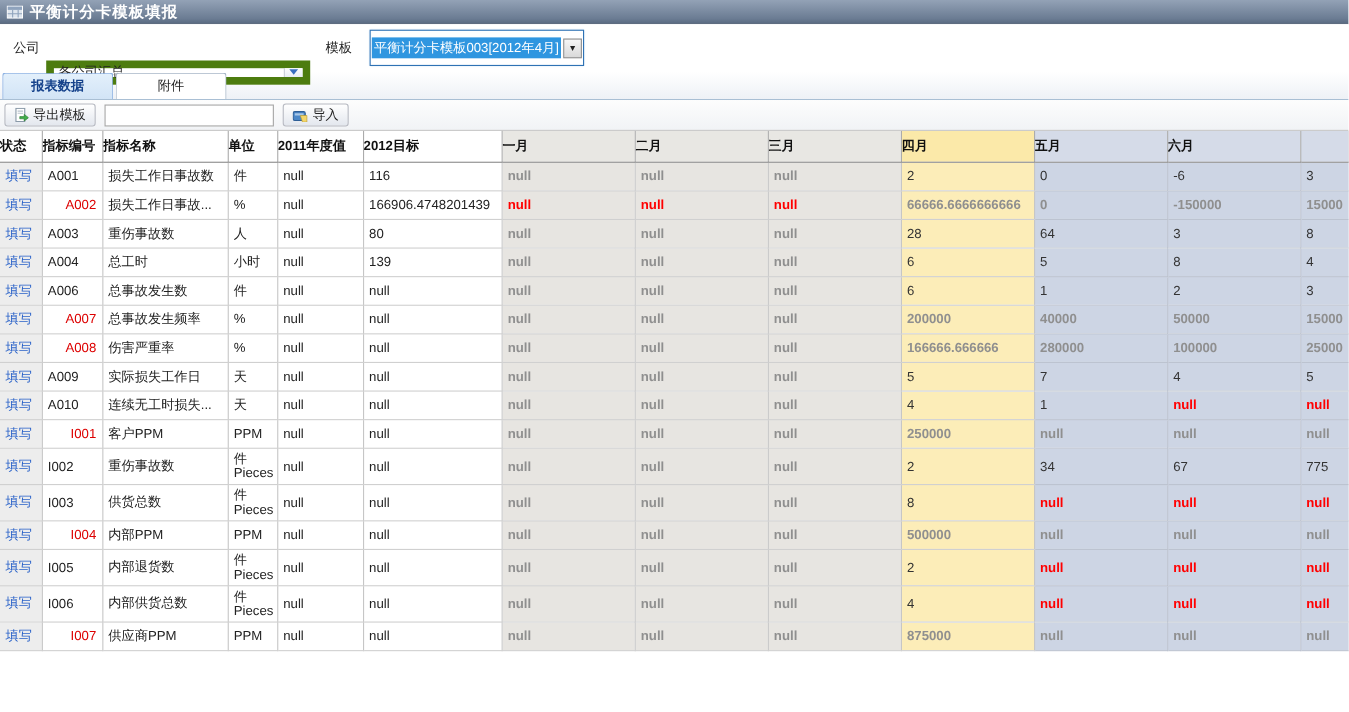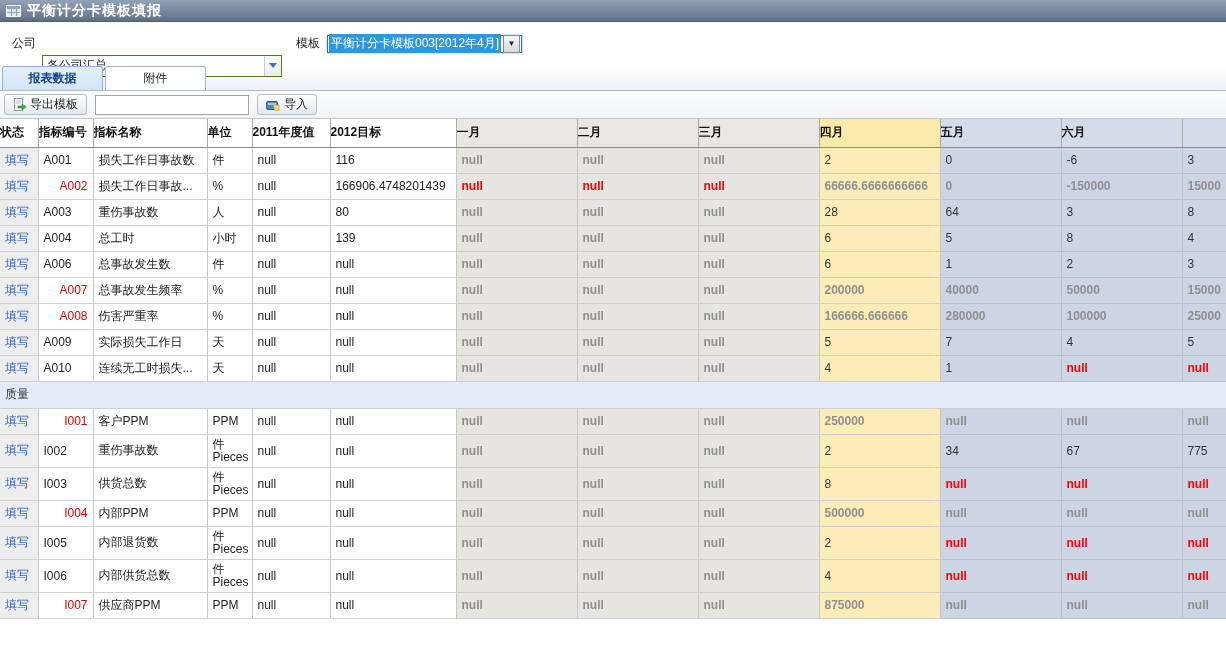--- a/index.html
+++ b/index.html
@@ -8,28 +8,28 @@
 
   
   .titlebar { height:22px; background:linear-gradient(#93a2b6,#6b7c93 80%,#5b6c83);
     display:flex; align-items:center; padding:0 6px; border-bottom:1px solid #4e5e74; }
   .titlebar .ticon { width:15px; height:12px; margin-right:6px; display:inline-block; }
   .titlebar .ttext { color:#fff; font-weight:bold; font-size:14px; letter-spacing:1px; }
 
   
   .filterrow { height:43px; display:flex; align-items:center; padding-left:12px; background:#fff; }
   .flabel { margin-right:6px; color:#222; }
-  .combo { width:240px; height:22px; border:1px solid #4d7c0f; background:#fff;
+  .combo { width:240px; height:22px; border:7px solid #4d7c0f; background:#fff;
     display:flex; align-items:center;margin-top:44px; }
   .combo .cval { flex:1; padding:0 4px; white-space:nowrap; overflow:hidden; }
   .combo .ctrig { width:17px; height:100%; border-left:1px solid #c7cdd6;
     background:linear-gradient(#fdfdfd,#e8edf4); display:flex; align-items:center; justify-content:center; }
   .chev { width:0; height:0; border-left:4px solid transparent; border-right:4px solid transparent;
     border-top:5px solid #3a6fbf; }
-  .sel { margin-left:1px; height:18px; border:1px solid #2f72b4; box-shadow:0 0 2px #7db4e0;
+  .sel { margin-left:10px; height:33px; border:1px solid #2f72b4; box-shadow:0 0 2px #7db4e0;
     background:#fff; display:flex; align-items:center; }
   .sel .sval { background:#2f96e0; color:#fff; padding:1px 2px; margin:0 1px; white-space:nowrap; }
   .sel .strig { width:17px; height:18px; margin:0 1px; border:1px solid #8a8a8a;
     background:linear-gradient(#f6f6f6,#d9d9d9); display:flex; align-items:center; justify-content:center;
     font-size:8px; color:#222; }
 
   
   .tabstrip { height:26px; background:linear-gradient(#fff,#eef1f6);
     border-bottom:1px solid #a9bfd4; display:flex; align-items:flex-end; padding-left:2px; }
   .tab { width:101px; height:24px; display:flex; align-items:center; justify-content:center;
@@ -286,23 +286,20 @@
         <td>null</td>
         <td>null</td>
         <td class="m-early c-n">null</td>
         <td class="m-early c-n">null</td>
         <td class="m-early c-n">null</td>
         <td class="m-apr c-d">4</td>
         <td class="m-late c-d">1</td>
         <td class="m-late c-r">null</td>
         <td class="m-late c-r">null</td>
       </tr>
-      <tr class="grouprow" style="height: 27px;">
-        <td colspan="13">质量</td>
-      </tr>
       <tr style="height: 26px;">
         <td class="c-status"><span>填写</span></td>
         <td class="code-red">I001</td>
         <td>客户PPM</td>
         <td class="c-unit">PPM</td>
         <td>null</td>
         <td>null</td>
         <td class="m-early c-n">null</td>
         <td class="m-early c-n">null</td>
         <td class="m-early c-n">null</td>

